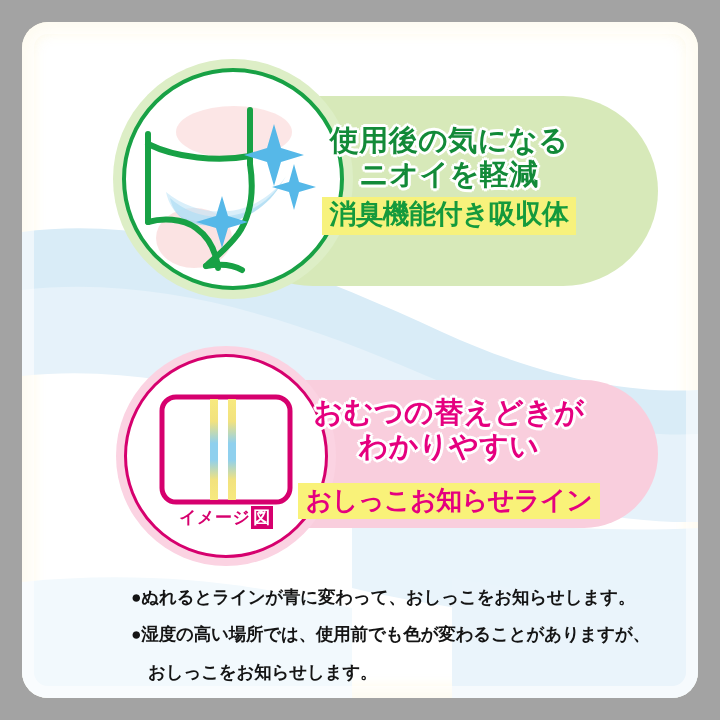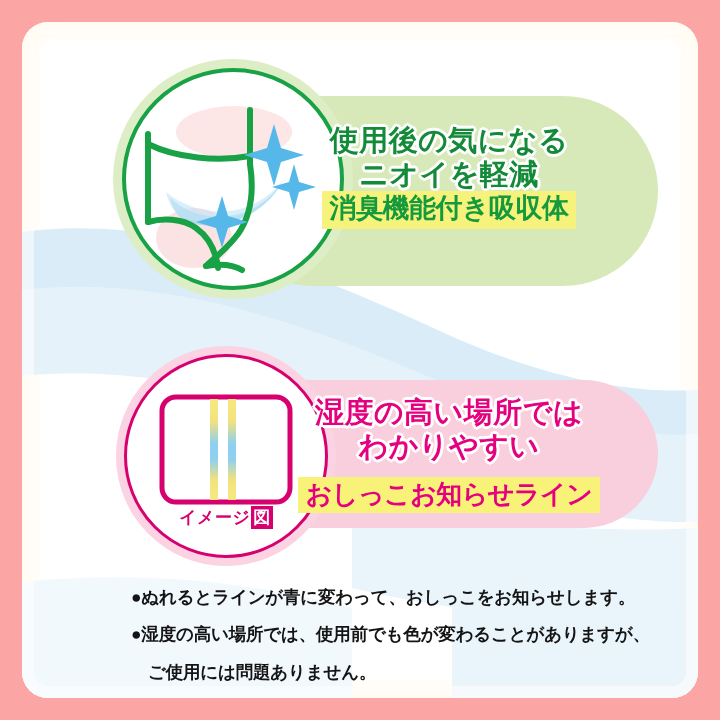--- a/index.html
+++ b/index.html
@@ -1,21 +1,21 @@
 <!DOCTYPE html>
 <html><head>
 <meta charset="utf-8">
 <style>
   html,body{margin:0;padding:0;}
   body{
     width:720px;height:720px;overflow:hidden;
     font-family:"Liberation Sans","DejaVu Sans",sans-serif;
     background:#fdf6dc;
   }
-  #stage{position:relative;width:720px;height:720px;overflow:hidden;background:#fca5a5;}
+  #stage{position:relative;width:720px;height:720px;overflow:hidden;background:#a3a3a3;}
 
   
   .panel{
     position:absolute;left:22px;top:22px;width:676px;height:676px;
     background:#ffffff;border-radius:26px;overflow:hidden;
     box-shadow:0 0 14px 10px rgba(253,246,220,0.85) inset;
   }
   .panel-blur{
     position:absolute;inset:0;border-radius:26px;
     box-shadow:0 0 0 12px rgba(255,255,255,0.55) inset;
@@ -59,34 +59,34 @@
   .gt1,.gt2{
     font-size:29px;font-weight:bold;color:#128a38;
     letter-spacing:0.5px;
     text-shadow:
       2px 0 0 #fff,-2px 0 0 #fff,0 2px 0 #fff,0 -2px 0 #fff,
       2px 2px 0 #fff,-2px 2px 0 #fff,2px -2px 0 #fff,-2px -2px 0 #fff,
       3px 0 0 #fff,-3px 0 0 #fff,0 3px 0 #fff,0 -3px 0 #fff;
   }
   .hl-green{
     display:inline-block;background:#f7f27c;color:#149a3c;
-    font-size:27px;font-weight:bold;padding:2px 7px 4px;
+    font-size:27px;font-weight:bold;padding:2px 7px 4px;margin-top:6px;
     letter-spacing:-0.5px;
   }
   .pt1,.pt2{
     font-size:29px;font-weight:bold;color:#e5007f;
     letter-spacing:0.5px;
     text-shadow:
       2px 0 0 #fff,-2px 0 0 #fff,0 2px 0 #fff,0 -2px 0 #fff,
       2px 2px 0 #fff,-2px 2px 0 #fff,2px -2px 0 #fff,-2px -2px 0 #fff,
       3px 0 0 #fff,-3px 0 0 #fff,0 3px 0 #fff,0 -3px 0 #fff;
   }
   .hl-pink{
     display:inline-block;background:#f9f279;color:#e5007f;
-    font-size:26px;font-weight:bold;padding:2px 8px 4px;margin-top:14px;
+    font-size:26px;font-weight:bold;padding:2px 8px 4px;margin-top:20px;
     letter-spacing:-0.5px;
   }
 
   
   .img-cap{
     position:absolute;left:0;right:0;bottom:26px;text-align:center;
     font-size:17px;font-weight:bold;color:#d6006e;letter-spacing:0.5px;
     z-index:6;
   }
   .img-cap .boxed{
@@ -149,21 +149,21 @@
             <path d="M168,92 L173,110 L190,115 L173,120 L168,138 L163,120 L146,115 L163,110 Z"></path>
             <path d="M96,124 L102,144 L122,150 L102,156 L96,176 L90,156 L70,150 L90,144 Z"></path>
           </g>
         </svg>
       </div>
     </div>
 
     <div class="pill-pink"></div>
 
     <div class="pill-text" style="left:236px;top:374px;width:382px;">
-      <div class="pt1">湿度の高い場所では</div>
+      <div class="pt1">おむつの替えどきが</div>
       <div class="pt2">わかりやすい</div>
       <span class="hl-pink">おしっこお知らせライン</span>
     </div>
 
     <div class="circle-pink">
       <div class="circle-art">
         <svg viewBox="0 0 198 198" width="198" height="198">
           <defs>
             <linearGradient id="stripe" x1="0" y1="0" x2="0" y2="1">
               <stop offset="0%" stop-color="#f7e97f"></stop>
@@ -180,19 +180,19 @@
         </svg>
         <div class="img-cap">
           <span>イメージ</span><span class="boxed">図</span>
         </div>
       </div>
     </div>
 
     <div class="notes">
       <p>●ぬれるとラインが青に変わって、おしっこをお知らせします。</p>
       <p>●湿度の高い場所では、使用前でも色が変わることがありますが、</p>
-      <p class="indent">ご使用には問題ありません。</p>
+      <p class="indent">おしっこをお知らせします。</p>
       <p>●ぬれた状態で長時間経過すると、吸収体が青く見えることがあります。</p>
     </div>
 
     <div class="panel-blur"></div>
   </div>
 </div>
 
 </body></html>

